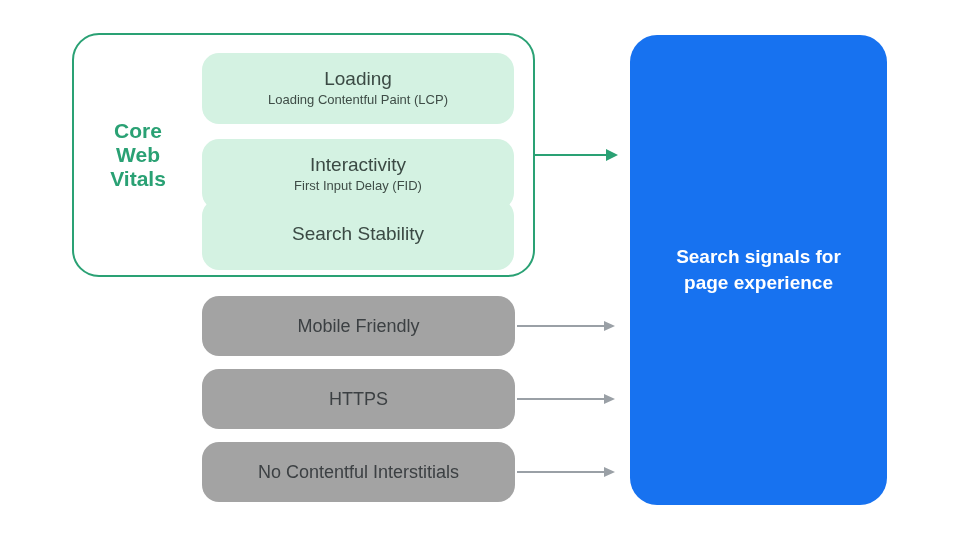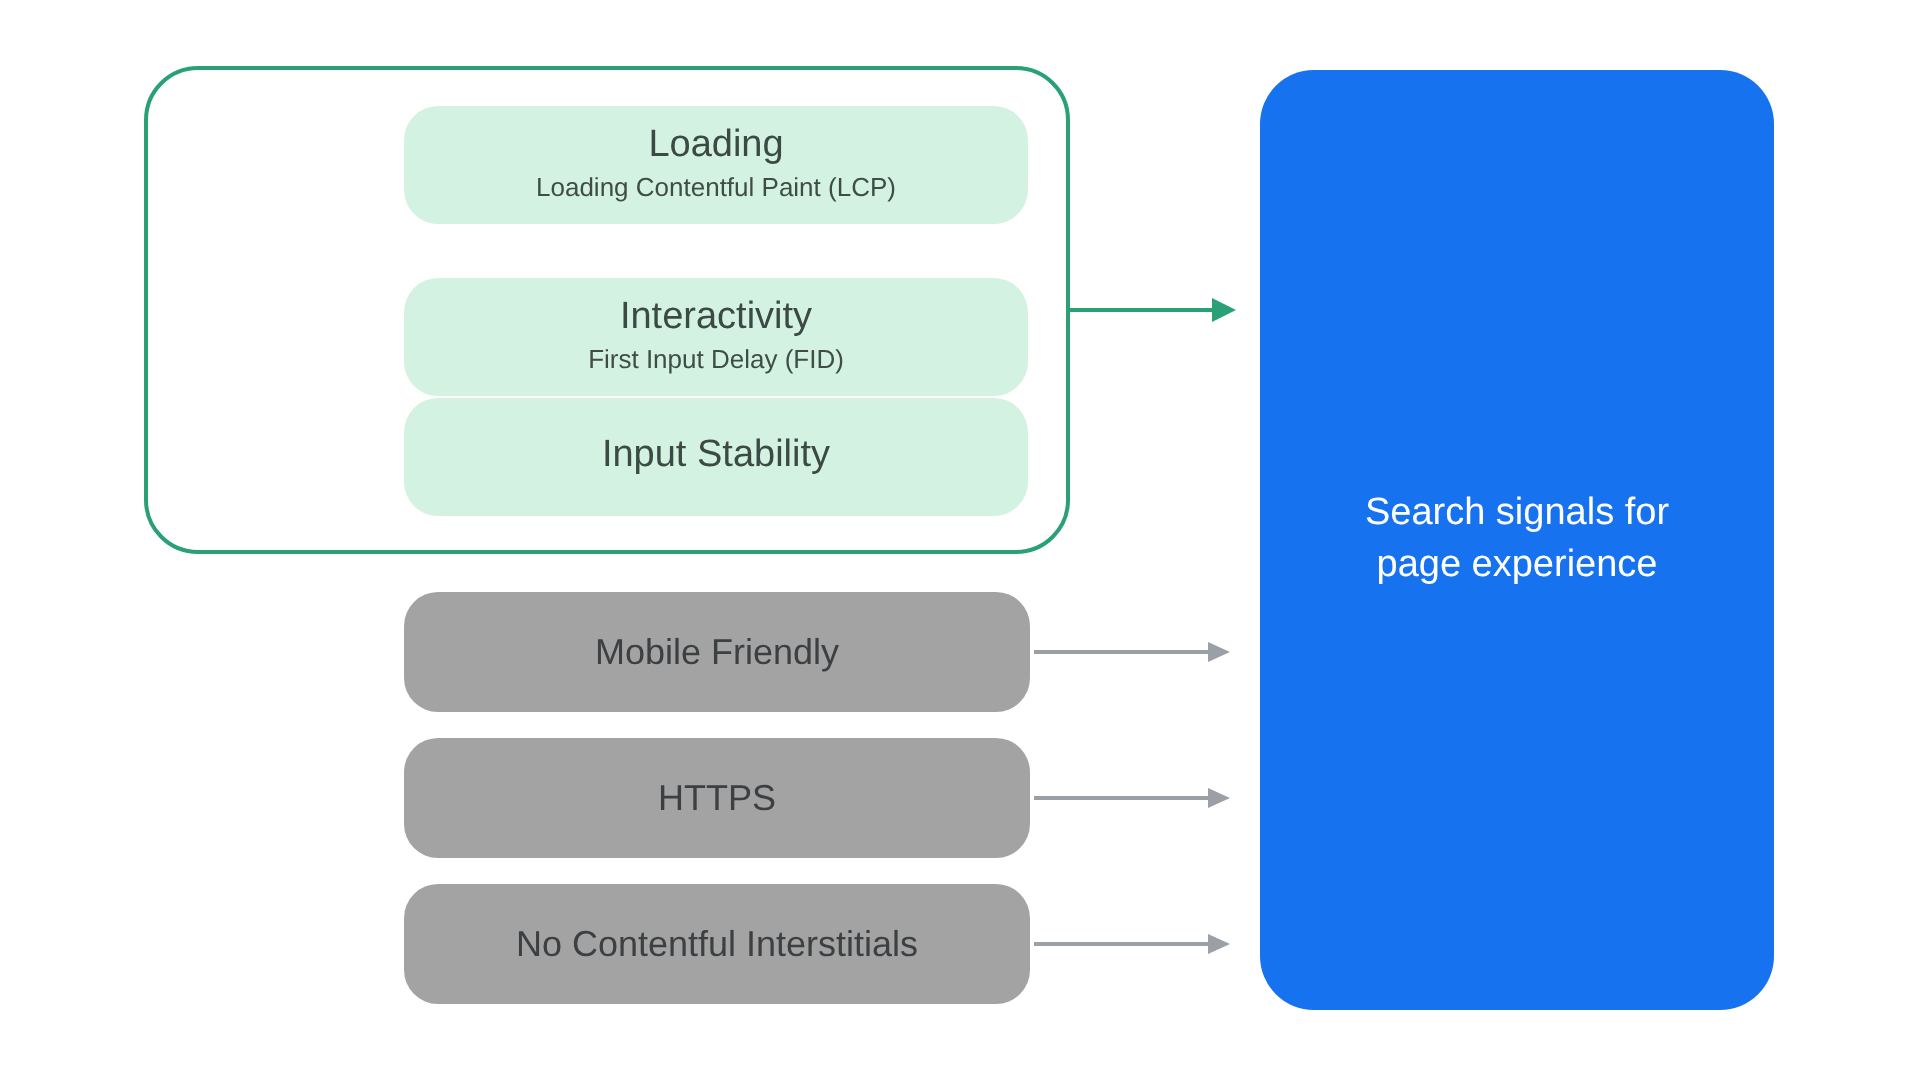--- a/index.html
+++ b/index.html
@@ -13,21 +13,21 @@
     border:2px solid #2aa174; border-radius:27px; background:#ffffff;
   }
   .cwv-label {
     position:absolute; left:0; top:0; width:128px; height:100%;
     display:flex; align-items:center; justify-content:center; text-align:center;
     color:#2aa174; font-size:21px; font-weight:bold; line-height:1.14;
   }
   .cwv-label span { display:block; width:80px; }
 
   .vital-pill {
-    position:absolute; left:128px; width:312px; height:59px;
+    position:absolute; left:128px; width:312px; height:71px;
     background:#d4f2e2; border-radius:17px;
     display:flex; flex-direction:column; align-items:center; justify-content:center;
     text-align:center;
   }
   .vital-pill .title   { color:#3b4a44; font-size:19px; line-height:1.2; }
   .vital-pill .subtitle{ color:#3f4d47; font-size:13px; line-height:1.25; margin-top:1px; }
   .pill-1 { top:18px; }
   .pill-2 { top:104px; }
   .pill-3 { top:164px; }
 
@@ -56,43 +56,46 @@
   .sig-2 { top:369px; }
   .sig-3 { top:442px; }
 
   
   .result-box {
     position:absolute; left:630px; top:35px; width:257px; height:470px;
     background:#1772f0; border-radius:27px;
     display:flex; align-items:center; justify-content:center; text-align:center;
   }
   .result-box .label {
-    color:#ffffff; font-size:19px; font-weight:normal; line-height:1.38;
+    color:#ffffff; font-size:19px; font-weight:bold; line-height:1.38;
     max-width:180px;
   }
 </style>
 </head>
 <body>
 
 <div class="canvas">
 
   <div class="cwv-group">
+    <div class="cwv-label">
+      <span>Core Web Vitals</span>
+    </div>
 
     <div class="vital-pill pill-1">
       <div class="title">Loading</div>
       <div class="subtitle">Loading Contentful Paint (LCP)</div>
     </div>
 
     <div class="vital-pill pill-2">
       <div class="title">Interactivity</div>
       <div class="subtitle">First Input Delay (FID)</div>
     </div>
 
     <div class="vital-pill pill-3">
-      <div class="title">Input Stability</div>
+      <div class="title">Search Stability</div>
     </div>
   </div>
 
   <div class="arrow arrow-green"></div>
   <div class="arrow arrow-gray arrow-g1"></div>
   <div class="arrow arrow-gray arrow-g2"></div>
   <div class="arrow arrow-gray arrow-g3"></div>
 
   <div class="signal-pill sig-1">
     <span>Mobile Friendly</span>

